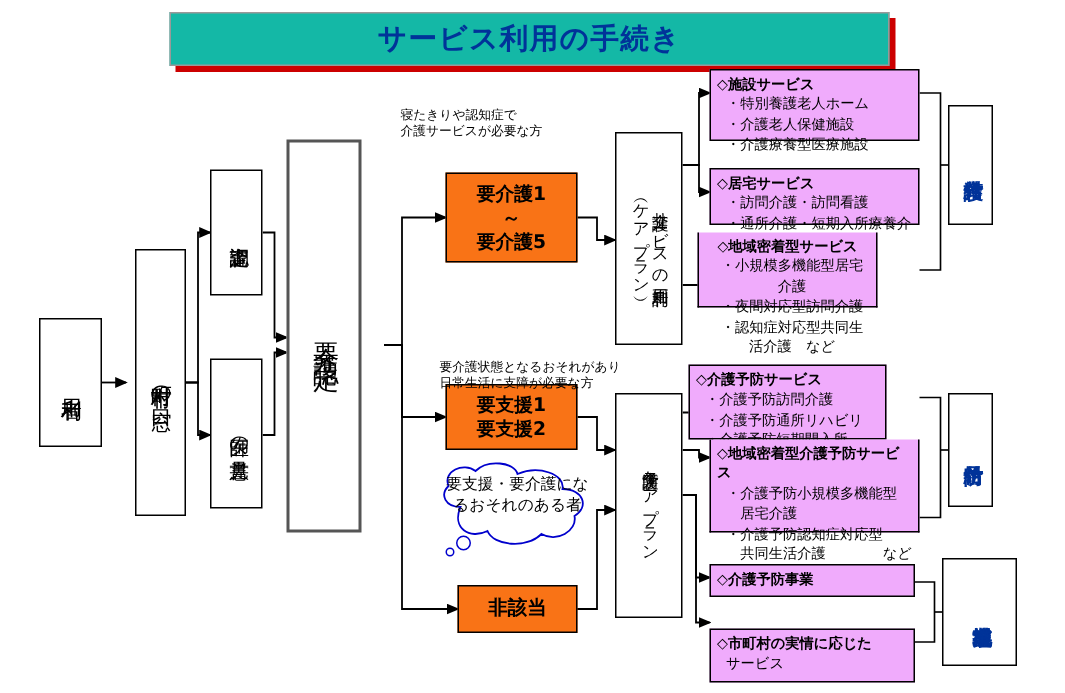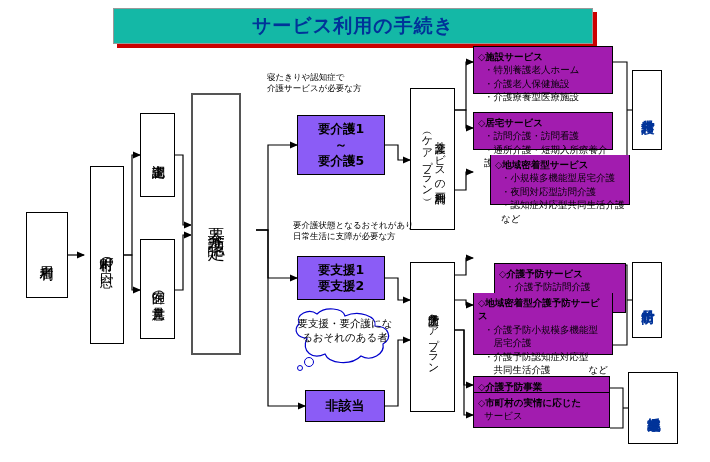--- a/index.html
+++ b/index.html
@@ -20,23 +20,23 @@
     line-height:1.15;
   }
   .hcenter{display:flex;align-items:center;justify-content:center;text-align:center;line-height:1.3;}
   .title{
     position:absolute;left:113px;top:8px;width:478px;height:34px;
     background:#14b8a6;border:1px solid #999;
     box-shadow:4px 4px 0 #cc0000;
     display:flex;align-items:center;justify-content:center;
     font-size:19px;font-weight:bold;color:#003399;letter-spacing:1px;
   }
-  .shaded{background:#8b5cf6;border:1px solid #000;}
+  .shaded{background:#f97316;border:1px solid #000;}
   .thick{border:2px solid #555;}
-  .lst{position:absolute;box-sizing:border-box;background:#a21caf;border:1px solid #000;padding:3px 4px;font-size:9.5px;line-height:1.42;}
+  .lst{position:absolute;box-sizing:border-box;background:#f0abfc;border:1px solid #000;padding:3px 4px;font-size:9.5px;line-height:1.42;}
   .lst .hd{font-weight:bold;}
   .lst .it{padding-left:6px;}
   svg{position:absolute;left:0;top:0;width:710px;height:462px;overflow:visible;}
   .cloud{position:absolute;}
   .cloudtxt{
     position:absolute;font-size:10.5px;line-height:1.35;text-align:center;color:#000;
   }
   .note{position:absolute;font-size:8.5px;line-height:1.35;color:#000;margin-left:25px;}
 </style>
 </head>
@@ -113,21 +113,21 @@
   <div class="box shaded hcenter" style="left:305px;top:390px;width:80px;height:32px;font-size:13px;font-weight:bold;">非該当</div>
 
   <div class="box vert" style="left:410px;top:88px;width:45px;height:142px;font-size:11px;white-space:pre-line;">介護サービスの利用計画
 （ケアプラン）</div>
 
   <div class="box hcenter" style="left:410px;top:262px;width:45px;height:150px;font-size:11px;padding:4px;writing-mode:vertical-rl;text-orientation:upright;white-space:pre-line;">介護予防ケアプラン</div>
 
   <div class="note" style="left:242px;top:72px;width:145px;white-space:pre-line;">寝たきりや認知症で
 介護サービスが必要な方</div>
 
-  <div class="note" style="left:268px;top:220px;width:160px;white-space:pre-line;">要介護状態となるおそれがあり
+  <div class="note" style="left:268px;top:240px;width:160px;white-space:pre-line;">要介護状態となるおそれがあり
 日常生活に支障が必要な方</div>
 
   <svg class="cloud" style="left:285px;top:308px;width:130px;height:62px;">
     <path d="M22,30 C12,30 8,22 14,16 C10,6 24,0 32,6 C40,-2 58,0 60,8
              C74,2 92,8 90,18 C104,18 108,30 98,36 C100,46 86,54 76,48
              C66,58 44,56 40,46 C28,52 16,44 22,30 Z" fill="#ffffff" stroke="#0000cc" stroke-width="1.2"></path>
     <circle cx="24" cy="54" r="4.5" fill="#fff" stroke="#0000cc" stroke-width="1"></circle>
     <circle cx="15" cy="60" r="2.5" fill="#fff" stroke="#0000cc" stroke-width="1"></circle>
   </svg>
   <div class="cloudtxt" style="left:293px;top:316px;width:104px;">要支援・要介護になるおそれのある者</div>
@@ -138,47 +138,47 @@
     <div class="it">・介護老人保健施設</div>
     <div class="it">・介護療養型医療施設</div>
   </div>
 
   <div class="lst" style="left:473px;top:112px;width:140px;height:38px;">
     <div class="hd"><span>◇</span><span>居宅サービス</span></div>
     <div class="it">・訪問介護・訪問看護</div>
     <div class="it">・通所介護・短期入所療養介護　など</div>
   </div>
 
-  <div class="lst" style="left:490px;top:155px;width:140px;height:50px;border-top:none;">
+  <div class="lst" style="left:465px;top:155px;width:120px;height:50px;border-top:none;text-align:center;">
     <div class="hd"><span>◇</span><span>地域密着型サービス</span></div>
     <div class="it">・小規模多機能型居宅介護</div>
     <div class="it">・夜間対応型訪問介護</div>
     <div class="it">・認知症対応型共同生活介護　など</div>
   </div>
 
-  <div class="lst" style="left:494px;top:243px;width:132px;height:50px;margin-top:20px;">
+  <div class="lst" style="left:459px;top:243px;width:132px;height:50px;">
     <div class="hd"><span>◇</span><span>介護予防サービス</span></div>
     <div class="it">・介護予防訪問介護</div>
     <div class="it">・介護予防通所リハビリ</div>
     <div class="it">・介護予防短期間入所</div>
   </div>
 
   <div class="lst" style="left:473px;top:293px;width:140px;height:62px;border-top:none;">
     <div class="hd"><span>◇</span><span>地域密着型介護予防サービス</span></div>
     <div class="it">・介護予防小規模多機能型</div>
     <div class="it">　居宅介護</div>
     <div class="it">・介護予防認知症対応型</div>
     <div class="it">　共同生活介護　　　　など</div>
   </div>
 
   <div class="lst" style="left:473px;top:376px;width:137px;height:22px;">
     <div class="hd"><span>◇</span><span>介護予防事業</span></div>
   </div>
 
-  <div class="lst" style="left:473px;top:392px;width:137px;height:36px;">
+  <div class="lst" style="left:473px;top:419px;width:137px;height:36px;">
     <div class="hd"><span>◇</span><span>市町村の実情に応じた</span></div>
     <div class="it">サービス</div>
   </div>
 
   <div class="box vert" style="left:632px;top:70px;width:30px;height:80px;font-size:13px;font-weight:bold;color:#003399;">介護給付</div>
 
   <div class="box vert" style="left:632px;top:262px;width:30px;height:76px;font-size:13px;font-weight:bold;color:#003399;">予防給付</div>
 
   <div class="box vert" style="left:628px;top:372px;width:50px;height:72px;font-size:13px;font-weight:bold;color:#003399;white-space:pre-line;text-align:center;">地域支援事業</div>
 

